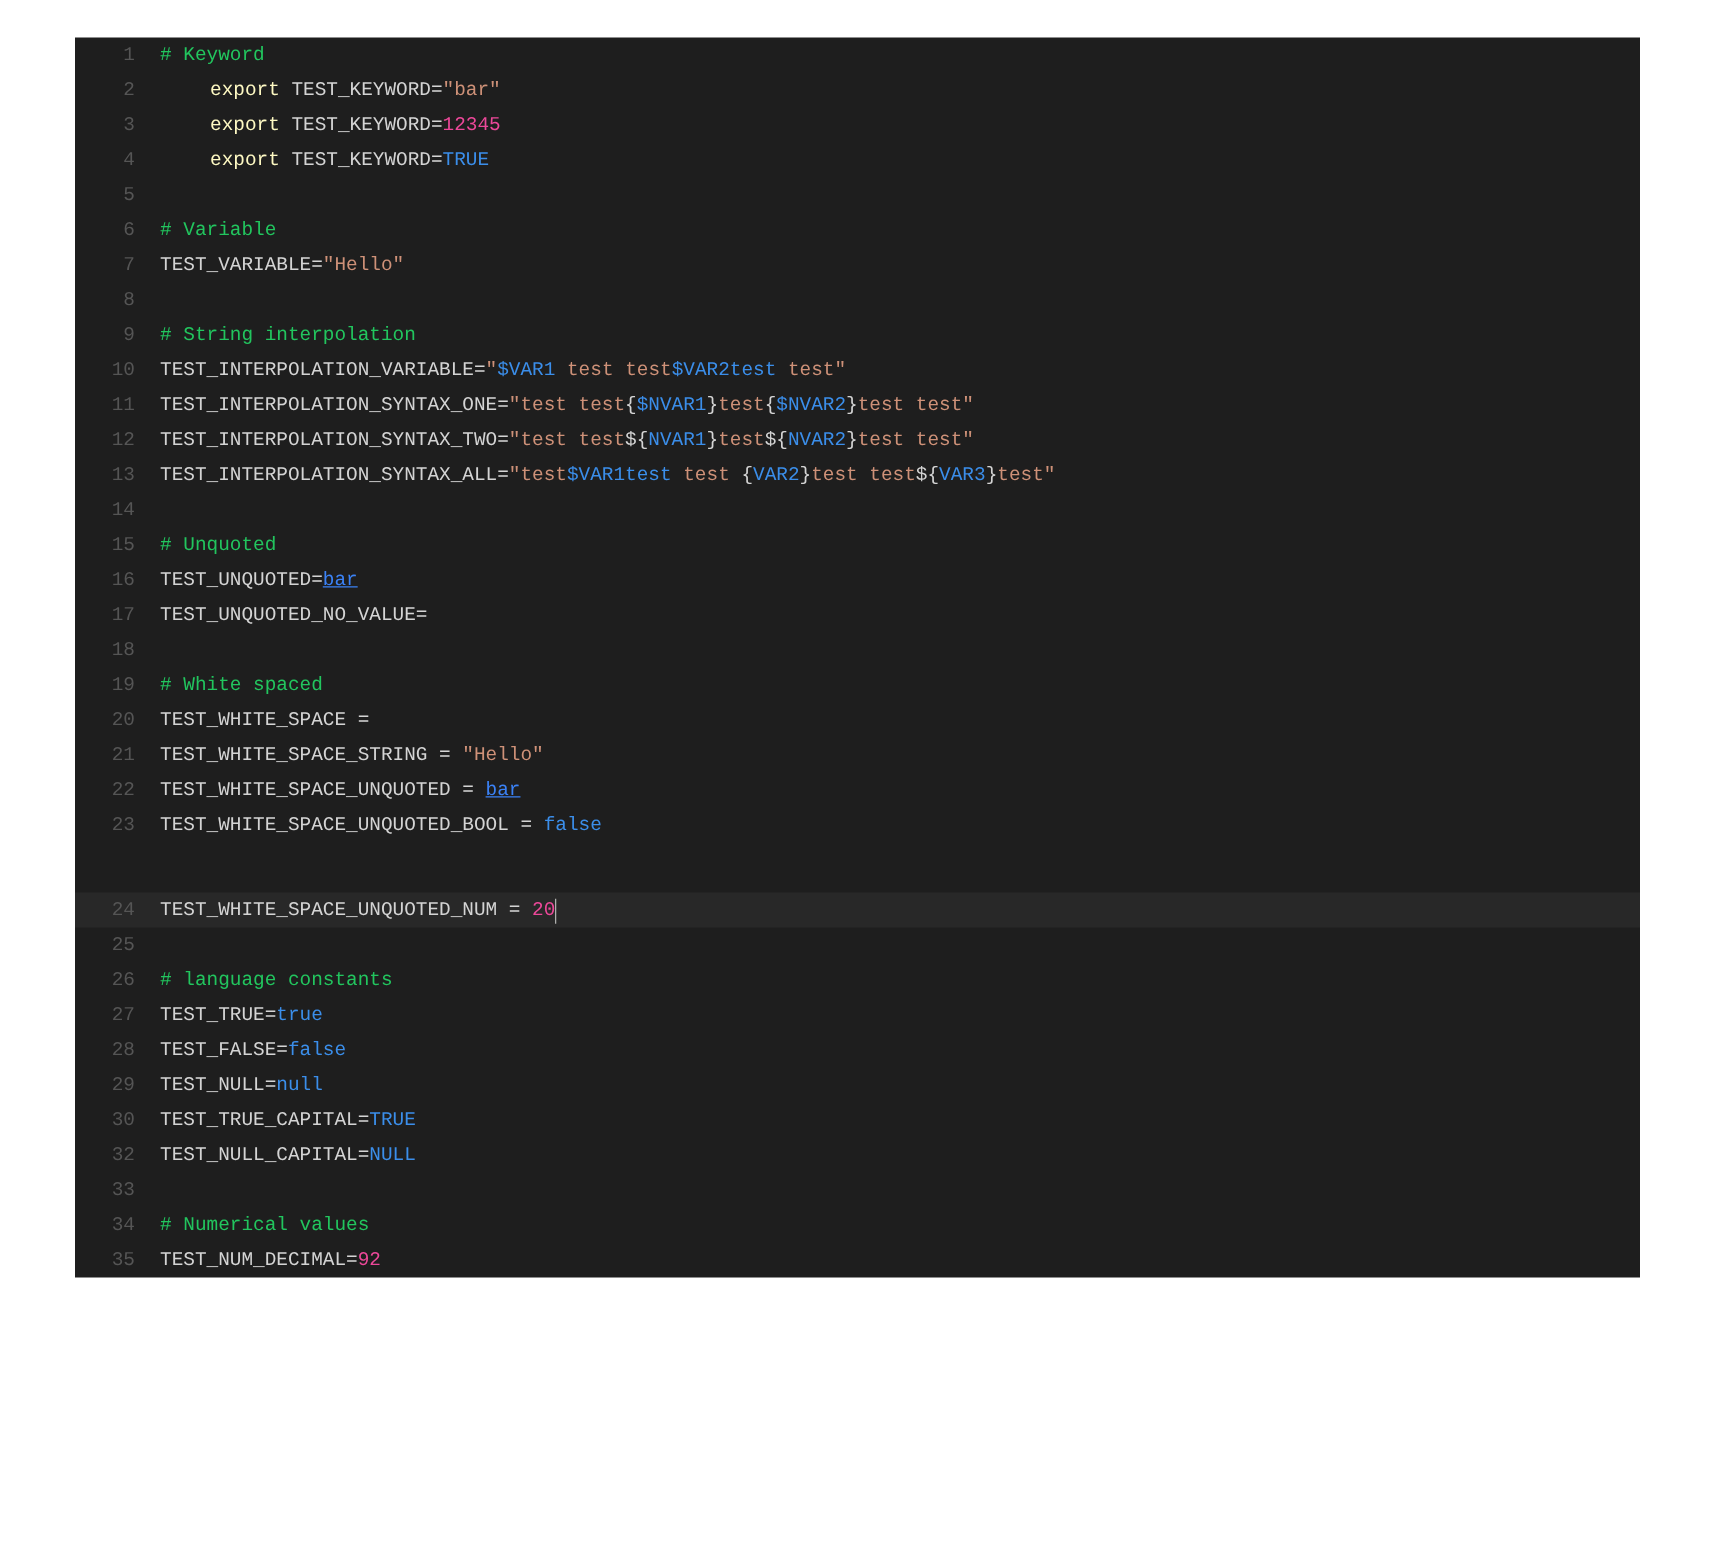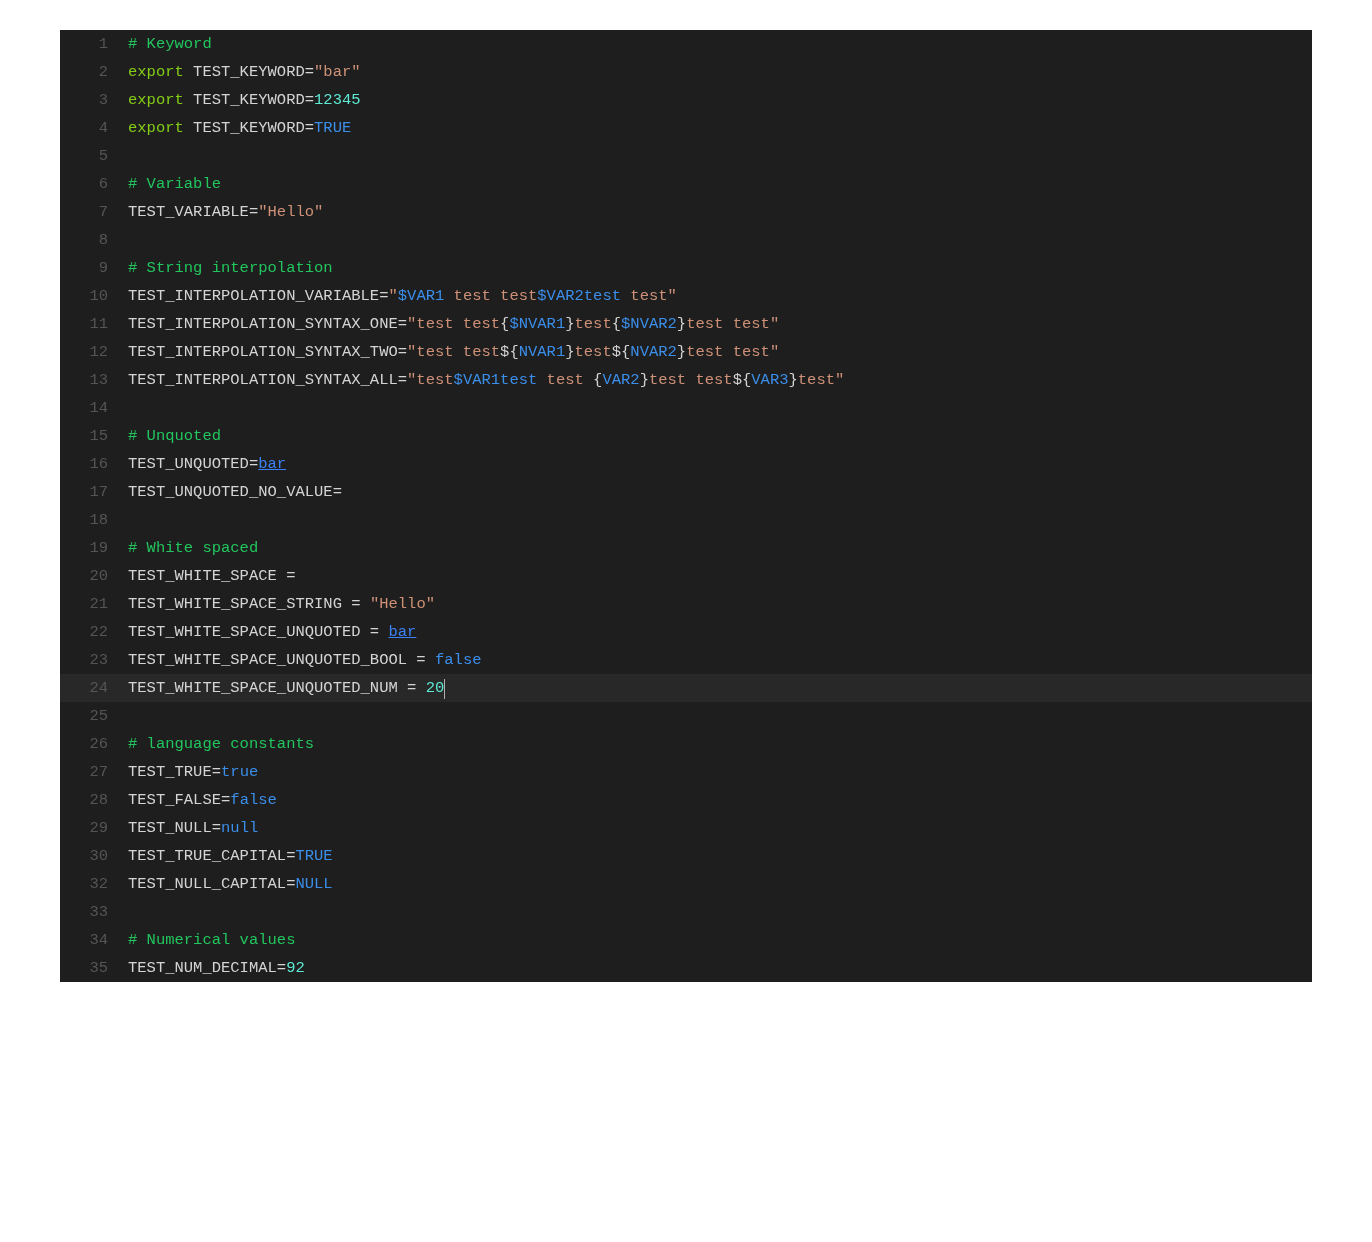--- a/index.html
+++ b/index.html
@@ -15,20 +15,21 @@
     font-size: 15.5px;
     line-height: 28px;
     overflow: hidden;
   }
   .line {
     display: flex;
     white-space: pre;
   }
   .line.cursor-line {
     background: #282828;
+    margin-top: 40px;
   }
   .gutter {
     width: 48px;
     text-align: right;
     color: #555;
     padding-right: 20px;
     user-select: none;
     flex-shrink: 0;
   }
   .code {
@@ -38,25 +39,25 @@
   .cursor {
     display: inline-block;
     width: 1px;
     height: 20px;
     background: #aeafad;
     vertical-align: text-top;
     margin-left: 0px;
   }
   
   .tok-comment   { color: #22c55e; }
-  .tok-keyword   { color: #84cc16; }
+  .tok-keyword   { color: #fef9c3; margin-left: 40px; }
   .tok-plain     { color: #d4d4d4; }
   .tok-equals    { color: #d4d4d4; }
   .tok-string    { color: #ce9178; }
-  .tok-number    { color: #5eead4; }
+  .tok-number    { color: #ec4899; }
   .tok-bool      { color: #3b8eea; }
   .tok-null      { color: #3b8eea; }
   .tok-var       { color: #3b8eea; }
   .tok-ident     { color: #3b82f6; text-decoration: underline; }
 </style>
 </head>
 <body>
 
 <div class="editor" id="editor">
     <div class="line"><span class="gutter">1</span><span class="code"><span class="tok-comment"># Keyword</span></span></div>

